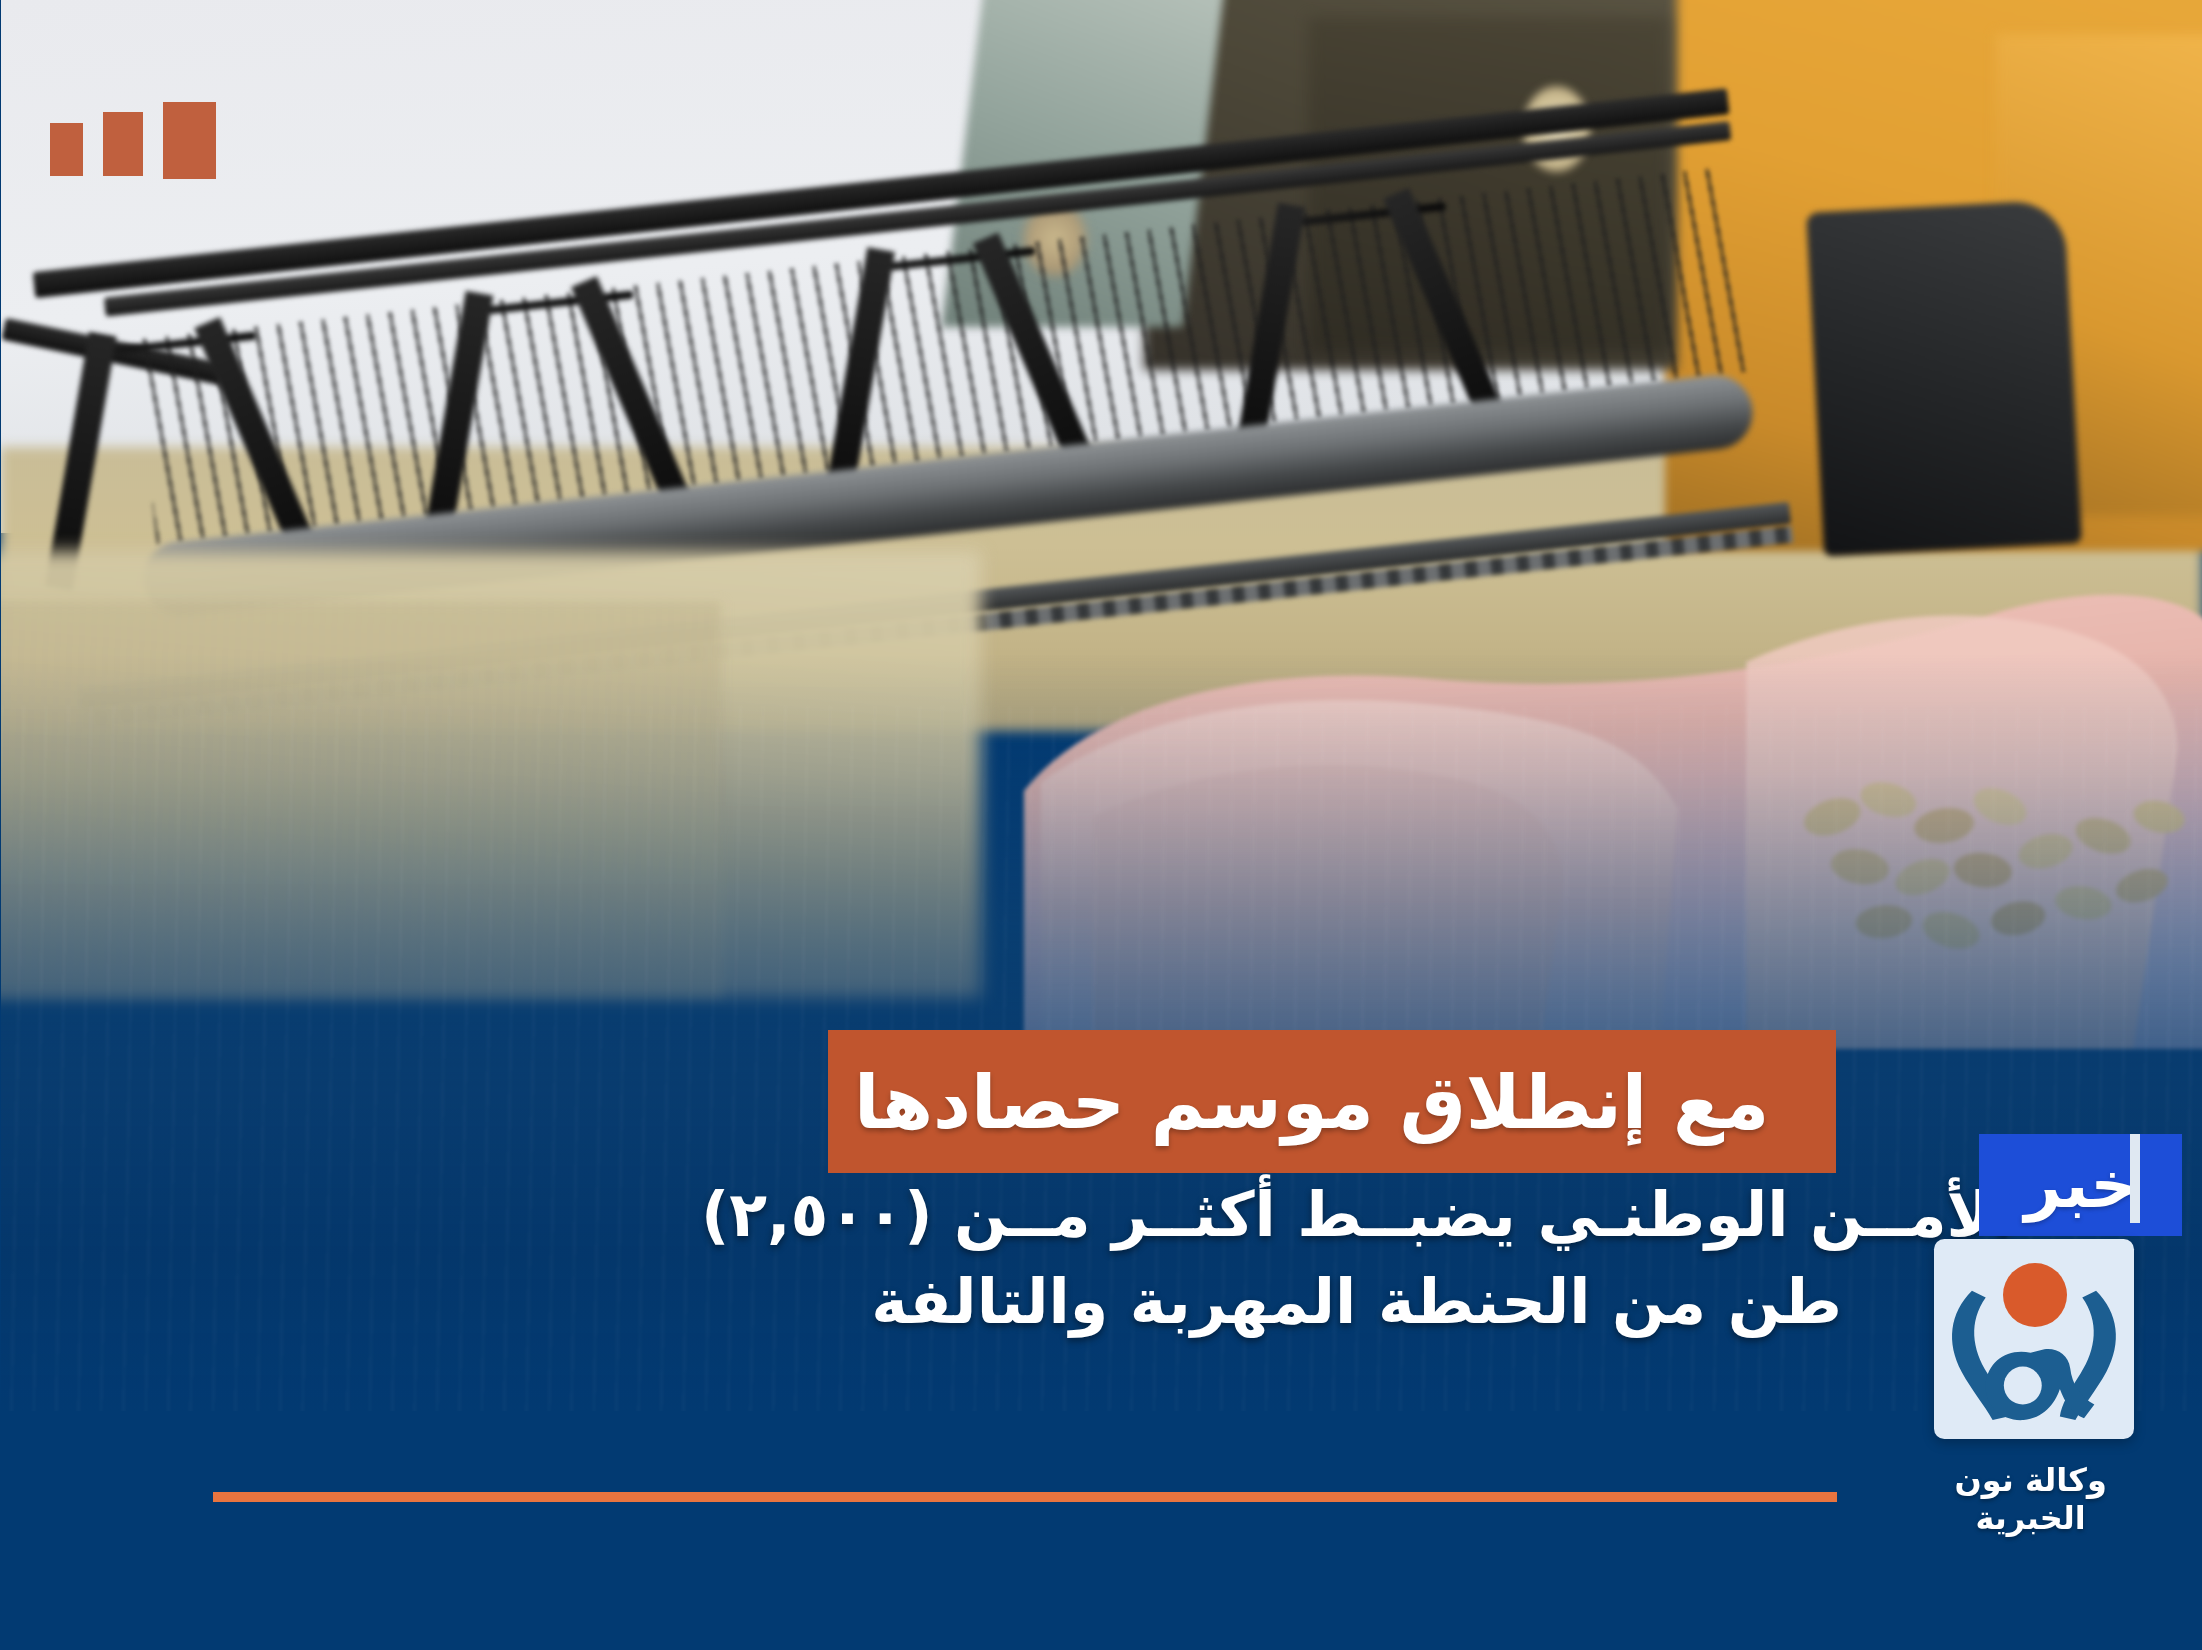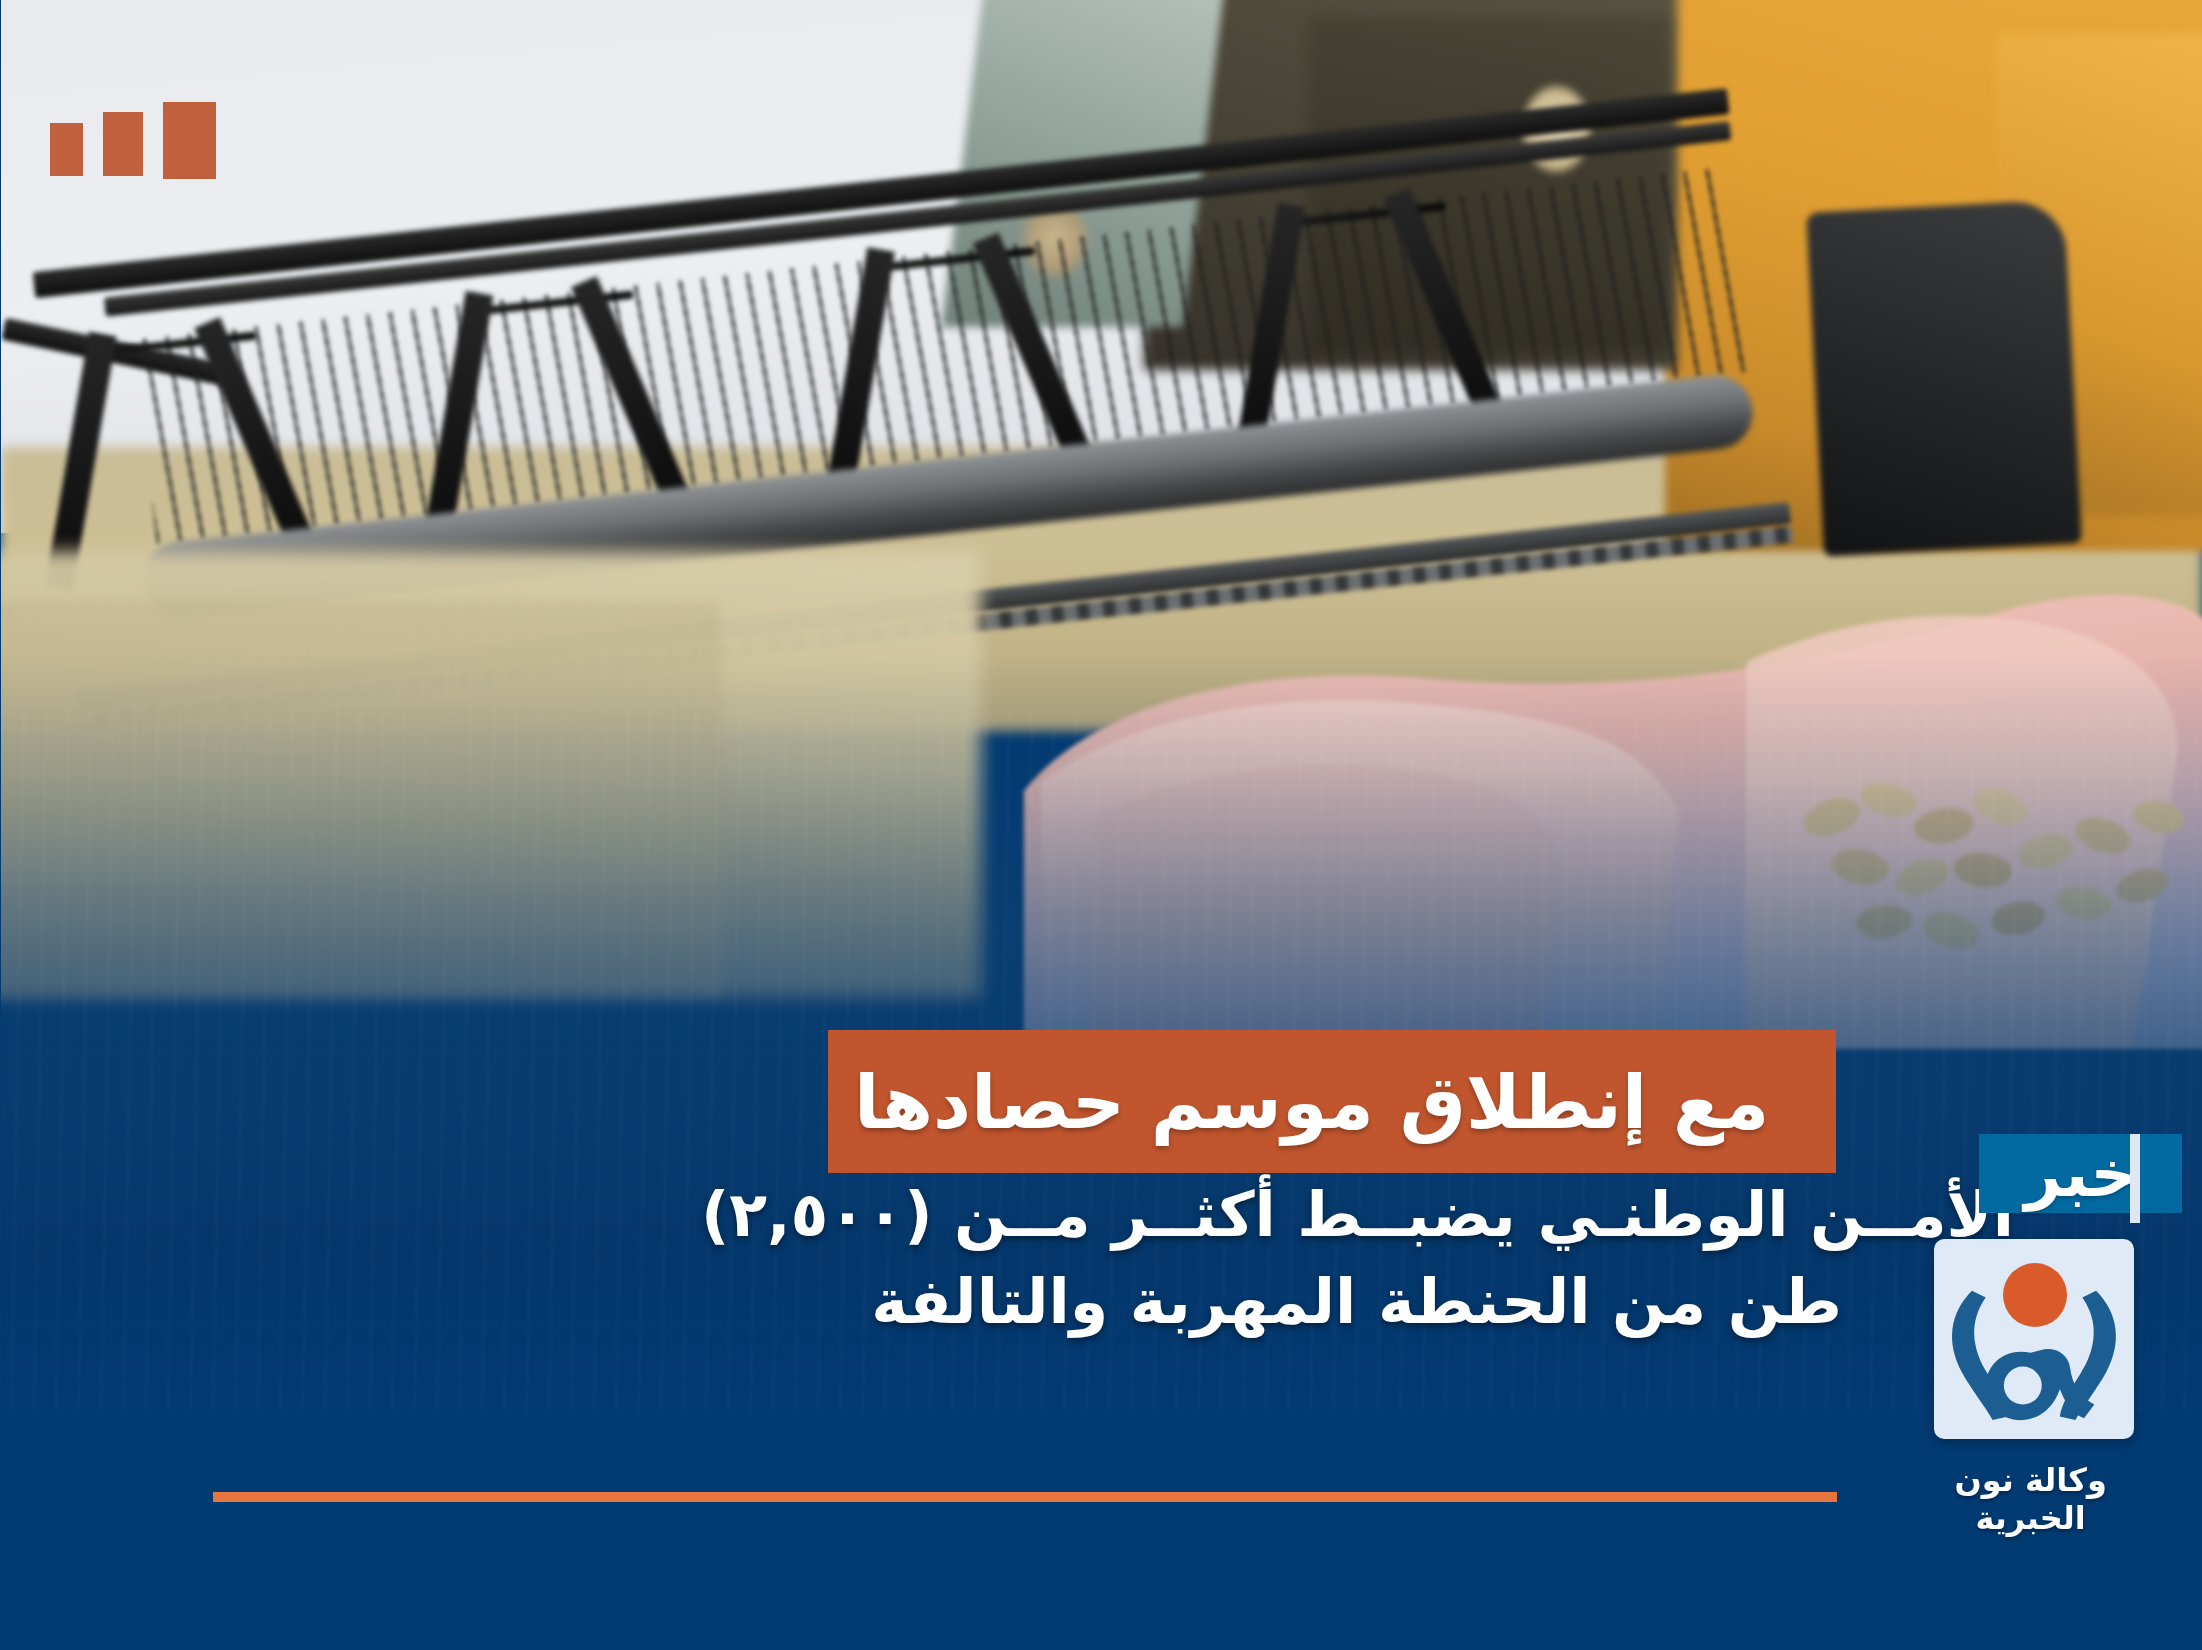--- a/index.html
+++ b/index.html
@@ -113,21 +113,21 @@
   .hl-line{color:#ffffff;font-size:62px;font-weight:bold;line-height:1.40;white-space:nowrap;
        text-shadow:0 3.4px 7.7px rgba(0,0,0,.45);}
   .hl-line.l1{margin-right:-172px;}
   .hl-line.l2{}
 
   
   .divider{position:absolute;left:213px;top:1492px;width:1624px;height:9.5px;background:#E8743F;}
 
   
   .logostack{position:absolute;left:1924px;top:1134px;width:258px;}
-  .khabar{width:203px;height:79px;background:#0369a1;display:flex;align-items:center;
+  .khabar{width:203px;height:102px;background:#1d4ed8;display:flex;align-items:center;
        justify-content:center;margin-left:15.5px;}
   .khabar span{color:#fff;font-size:64px;font-weight:bold;line-height:1;
        text-shadow:0 1.7px 4.3px rgba(0,0,0,.25);}
   .khabar-tick{position:absolute;left:206px;top:0;width:10.3px;height:89px;background:#dfe8f2;}
   .logotile{position:absolute;left:10.3px;top:105px;width:200px;height:200px;border-radius:10.3px;
        background:#dfeaf6;box-shadow:0 3.4px 12px rgba(0,0,0,.25);}
   .logo-dot{position:absolute;left:69px;top:24px;width:64px;height:64px;border-radius:50%;
        background:#D95A2B;}
   .agency{position:absolute;left:-22.4px;top:327px;width:258px;text-align:center;
        color:#ffffff;font-size:32px;font-weight:bold;letter-spacing:0.4px;

